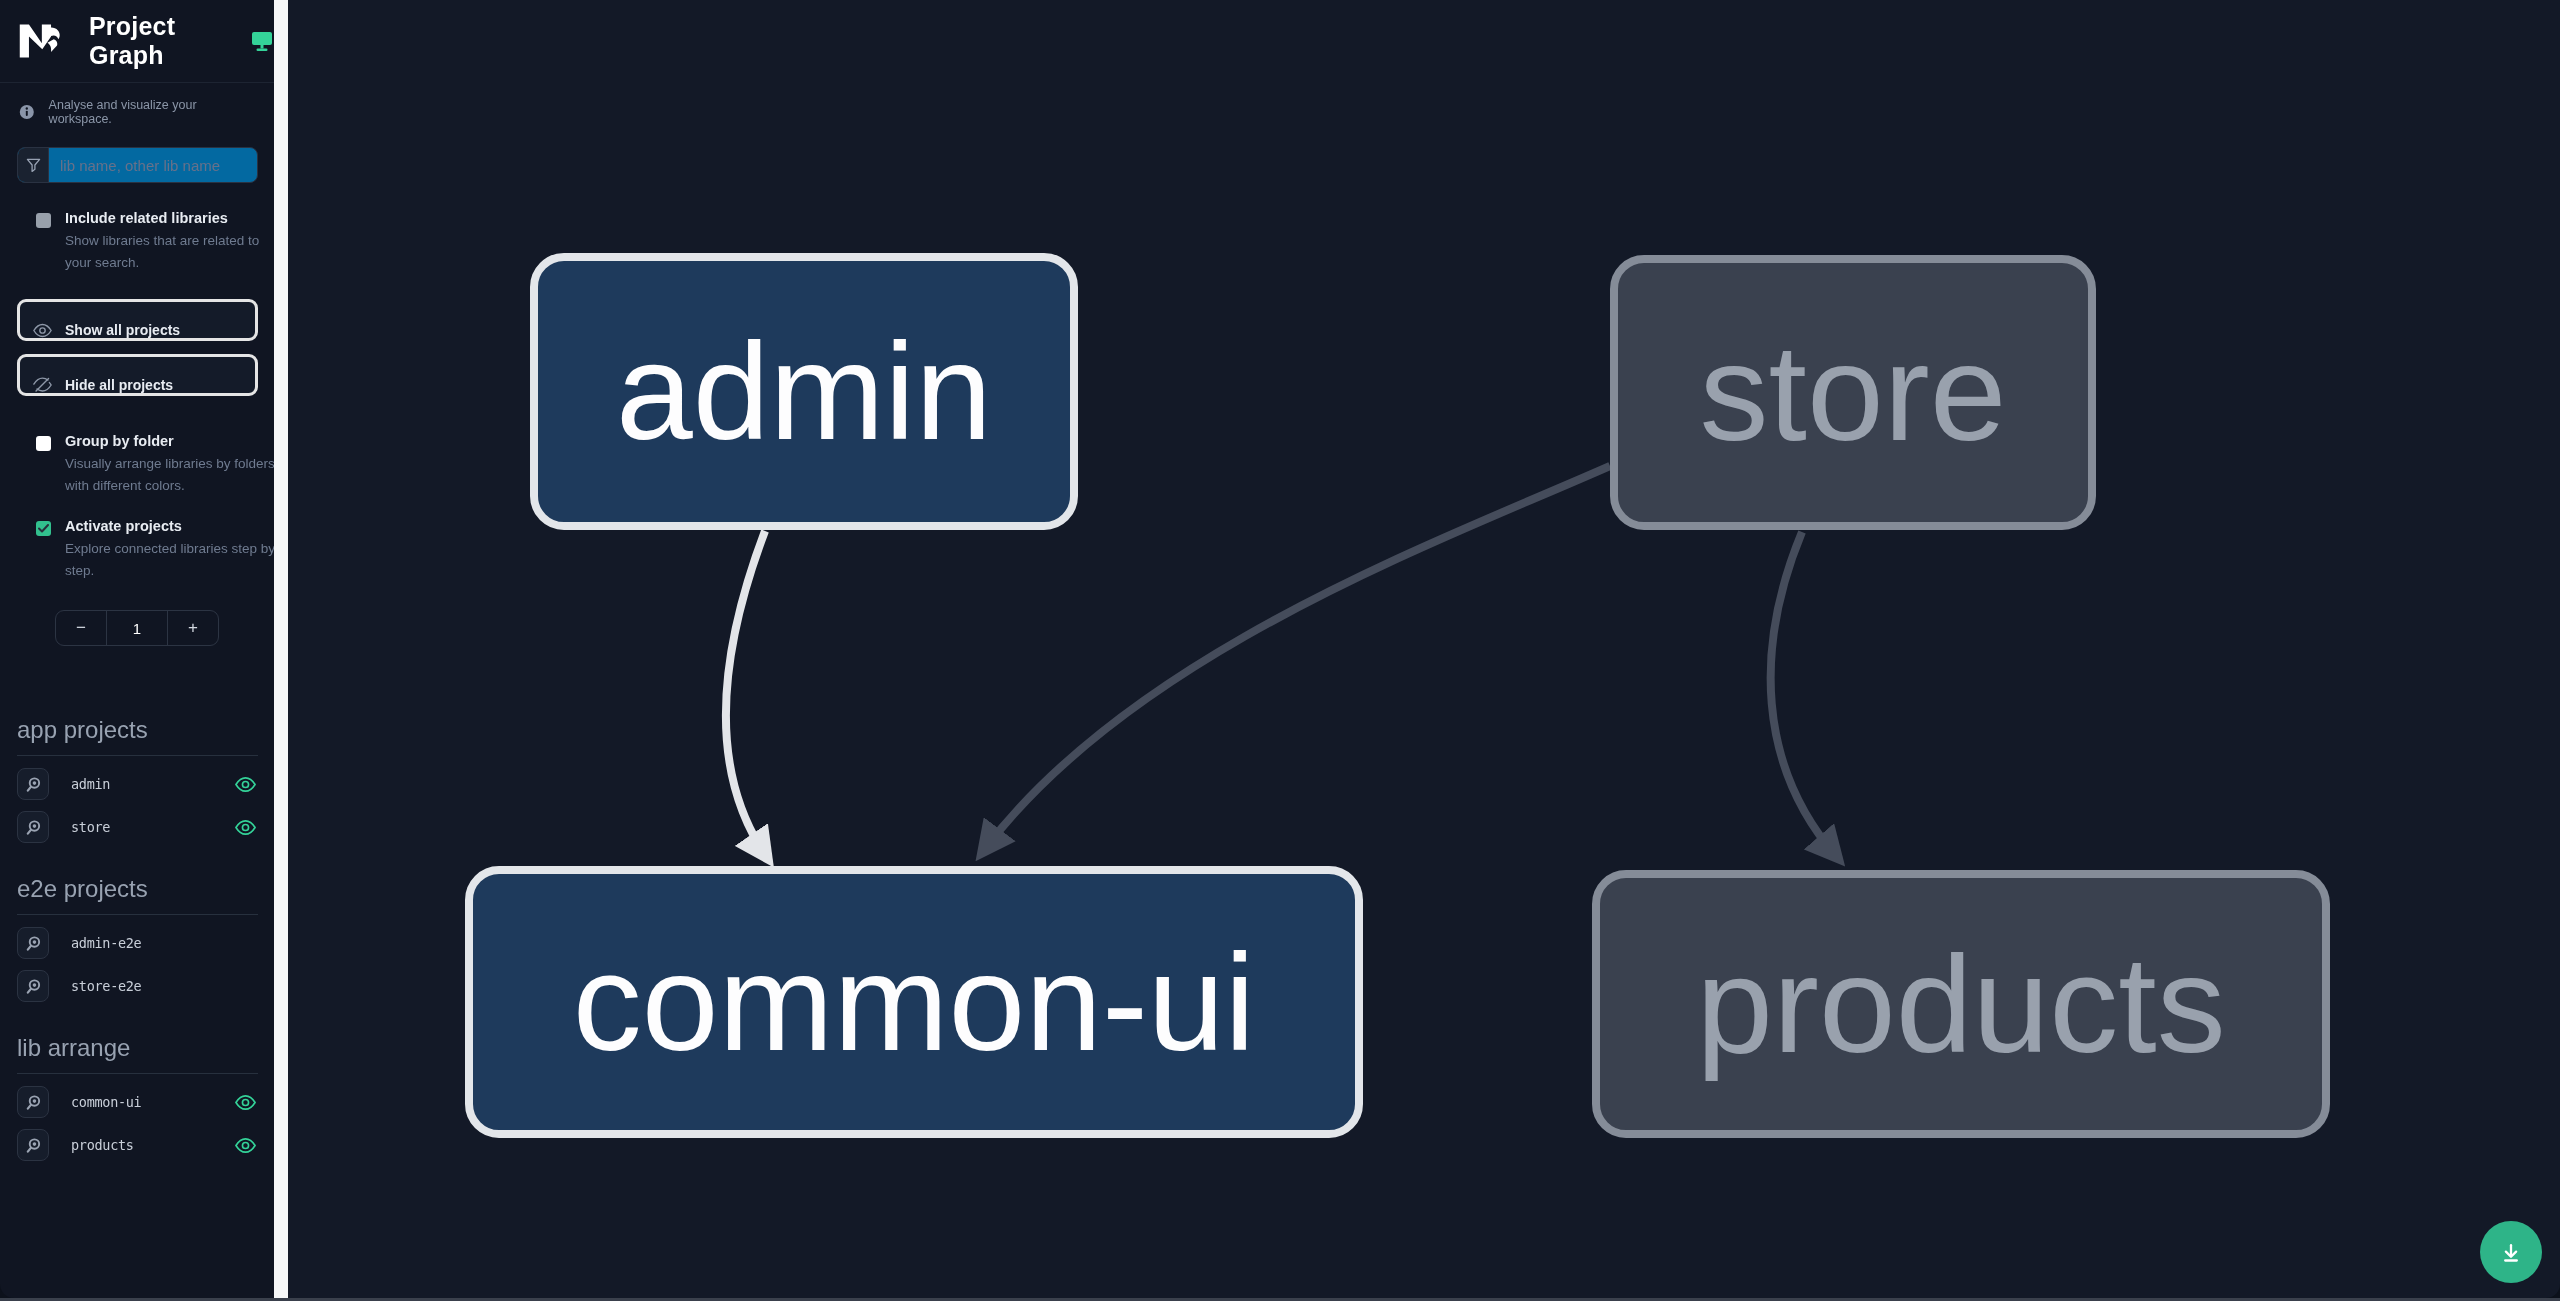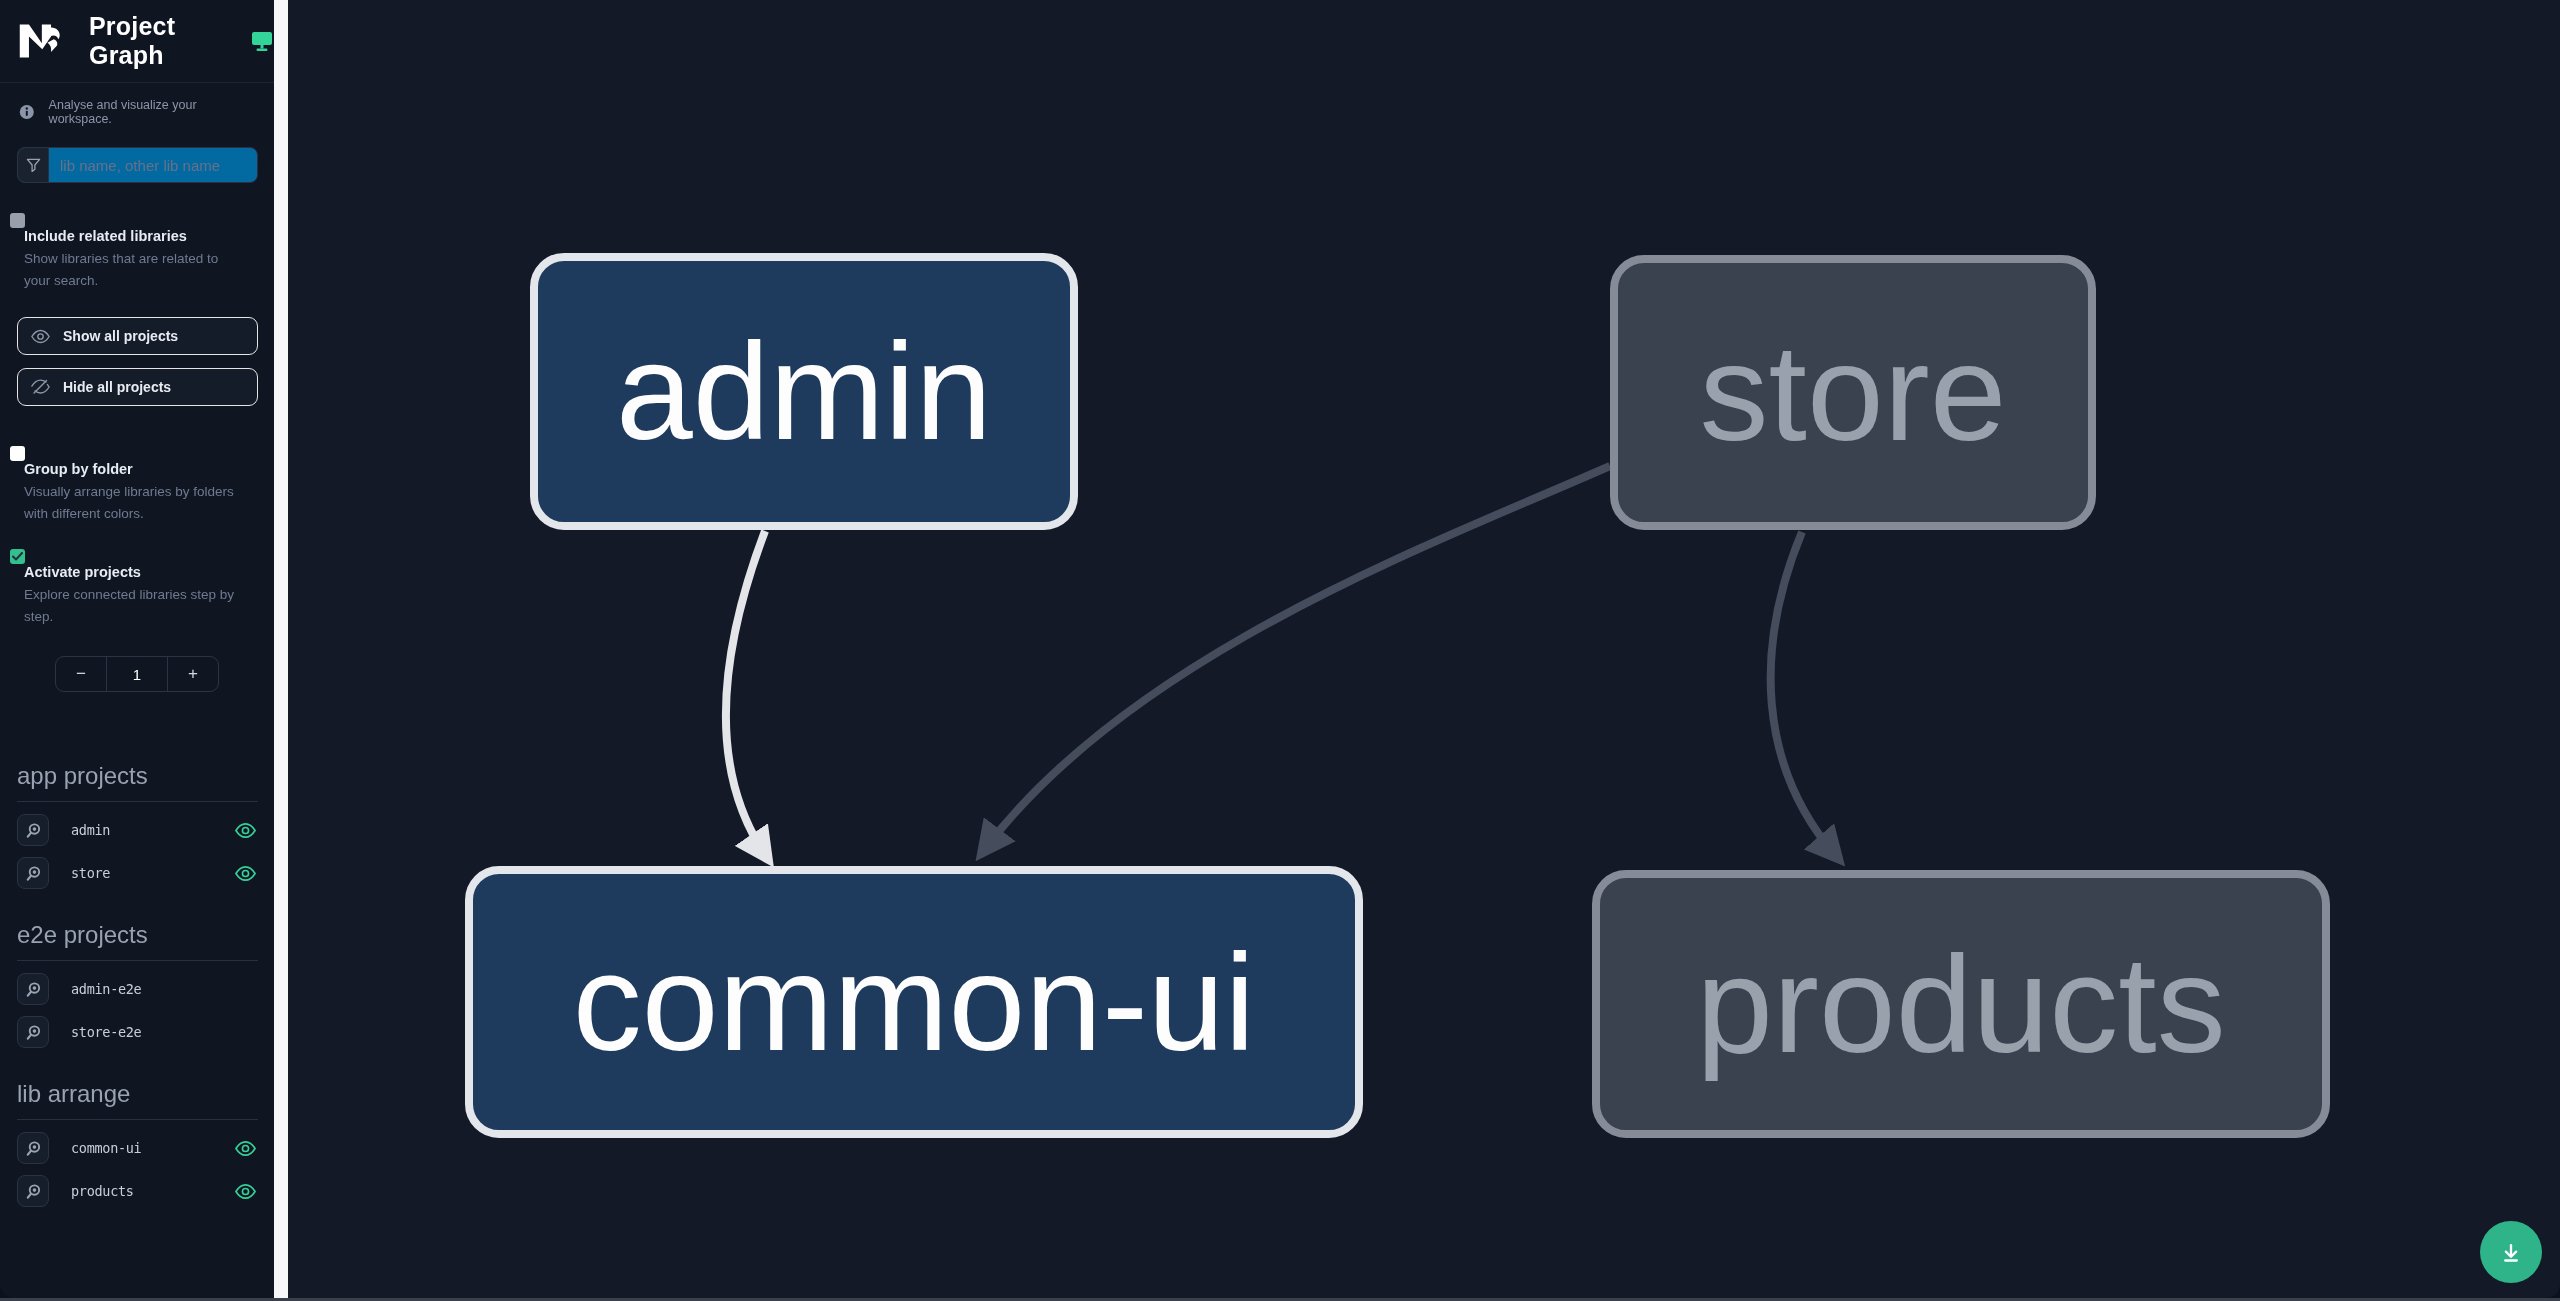--- a/index.html
+++ b/index.html
@@ -39,41 +39,41 @@
   .filter .icon-cell{
     width:30px;flex:0 0 30px;background:#1a2230;border-right:1px solid #2a3242;
     display:flex;align-items:center;justify-content:center;
   }
   .filter input{
     flex:1;background:transparent;border:none;outline:none;color:#dfe4ec;
     font-size:15px;padding:0 0 0 11px;font-family:"Liberation Sans",sans-serif;
   }
   .filter input::placeholder{color:#68718a;}
 
-  .check-row{display:flex;align-items:flex-start;padding:0 16px 0 10px;flex-direction:column;}
+  .check-row{display:flex;align-items:flex-start;padding:0 16px 0 36px;}
   .check-row .box{
     width:15px;height:15px;flex:0 0 15px;border-radius:3px;margin-top:3px;
     display:flex;align-items:center;justify-content:center;
   }
   .box.muted{background:#98a0ab;}
   .box.white{background:#ffffff;}
   .box.green{background:#32c08e;}
   .box.green svg{display:block;}
   .check-row .texts{margin-left:14px;}
   .check-label{color:#e8ecf2;font-size:14.5px;font-weight:bold;line-height:17px;}
   .check-desc{color:#6f7b90;font-size:13.5px;line-height:22px;margin-top:3px;width:214px;}
 
   .check-include{margin-top:27px;}
   .check-group{margin-top:37px;}
   .check-prox{margin-top:21px;}
 
   .btn-stack{margin-top:25px;padding:0 16px 0 17px;display:flex;flex-direction:column;gap:13px;}
   .sb-btn{
-    height:36px;border:1px solid #e5e5e5;border-radius:9px;background:#141b29;
-    display:flex;align-items:center;gap:13px;padding-left:13px;cursor:pointer;
+    height:36px;border:3px solid #e5e5e5;border-radius:9px;background:#141b29;
+    display:flex;align-items:flex-end;gap:13px;padding-left:13px;cursor:pointer;
   }
   .sb-btn .lbl{color:#e8ecf2;font-size:14px;font-weight:bold;}
 
   .stepper{
     margin:28px auto 0;width:162px;height:34px;border:1px solid #2c3443;border-radius:9px;
     display:flex;overflow:hidden;
   }
   .stepper .cell{flex:1;display:flex;align-items:center;justify-content:center;color:#d4d9e1;font-size:17px;}
   .stepper .val{flex:0 0 60px;border-left:1px solid #2c3443;border-right:1px solid #2c3443;color:#ffffff;font-size:15px;}
 

